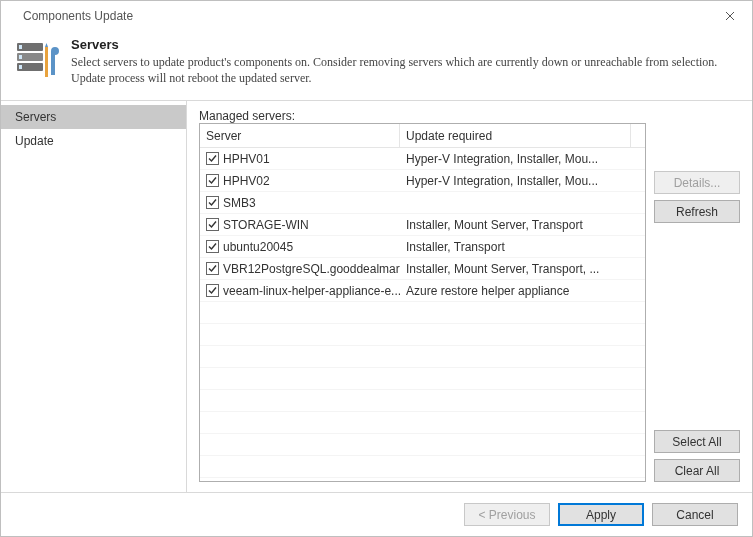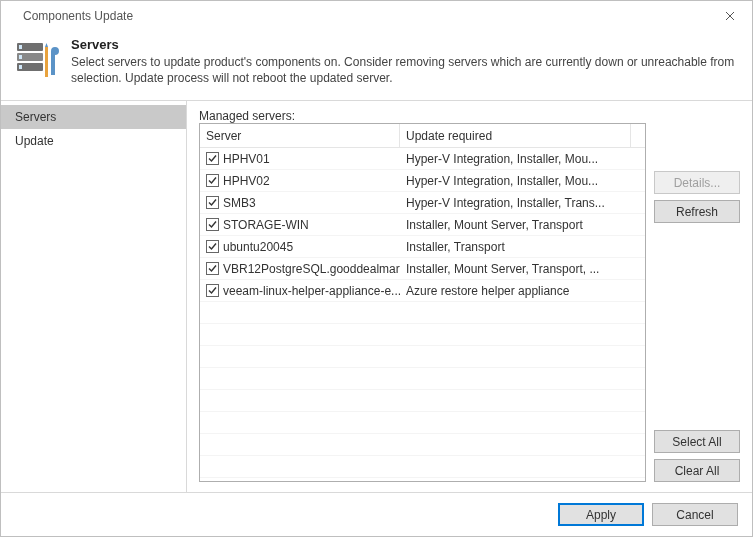--- a/index.html
+++ b/index.html
@@ -5,21 +5,21 @@
   * { box-sizing: border-box; }
   html, body { margin:0; padding:0; font-family: "Segoe UI", Tahoma, sans-serif; font-size:12px; color:#333; background:#fff; }
   .window { width:753px; height:537px; border:1px solid #bfbfbf; background:#fff; position:relative; display:flex; flex-direction:column; }
   .titlebar { height:30px; display:flex; align-items:center; padding:0 0 0 22px; color:#555; font-size:12px; }
   .titlebar .title { flex:1; }
   .titlebar .close { width:44px; height:30px; display:flex; align-items:center; justify-content:center; color:#555; font-size:14px; }
 
   .header { display:flex; padding:6px 14px 14px 14px; border-bottom:1px solid #d9d9d9; gap:12px; align-items:flex-start; }
   .header-icon { width:44px; height:44px; flex-shrink:0; }
   .header-text h1 { margin:0 0 2px 0; font-size:13px; font-weight:700; color:#222; }
-  .header-text p { margin:0; font-size:12px; color:#444; line-height:1.35; }
+  .header-text p { margin:0; font-size:12px; color:#444; line-height:1.35;font-family:Liberation Serif, serif; }
 
   .body { flex:1; display:flex; min-height:0; }
   .sidebar { width:186px; background:#fff; border-right:1px solid #d9d9d9; padding-top:4px; }
   .side-item { height:24px; display:flex; align-items:center; padding:0 14px; color:#333; }
   .side-item.active { background:#c9c9c9; }
 
   .main { flex:1; display:flex; flex-direction:column; padding:8px 12px 10px 12px; min-width:0; }
   .main-label { font-size:12px; color:#333; }
   .main-row { flex:1; display:flex; gap:8px; min-height:0; }
   .table-wrap { flex:1; border:1px solid #aeaeae; background:#fff; overflow:hidden; display:flex; flex-direction:column; }
@@ -125,21 +125,20 @@
               </div>
               <div class="trow">
                 <div class="td c1">
                   <span class="cbx">
                     <svg viewBox="0 0 11 11">
                       <path d="M2 5.5 L4.5 8 L9 2.5" stroke="#333" stroke-width="1.4" fill="none"></path>
                     </svg>
                   </span>
                   <span>SMB3</span>
                 </div>
-                <div class="td c2">Hyper-V Integration, Installer, Trans...</div>
               </div>
               <div class="trow">
                 <div class="td c1">
                   <span class="cbx">
                     <svg viewBox="0 0 11 11">
                       <path d="M2 5.5 L4.5 8 L9 2.5" stroke="#333" stroke-width="1.4" fill="none"></path>
                     </svg>
                   </span>
                   <span>STORAGE-WIN</span>
                 </div>
@@ -193,17 +192,18 @@
           <div class="btn">Refresh</div>
           <div class="spacer"></div>
           <div class="btn">Select All</div>
           <div class="btn">Clear All</div>
         </div>
       </div>
     </div>
   </div>
 
   <div class="footer">
+    <div class="btn disabled">&lt; Previous</div>
     <div class="btn primary">Apply</div>
     <div class="btn">Cancel</div>
   </div>
 
 </div>
 
 </body></html>

